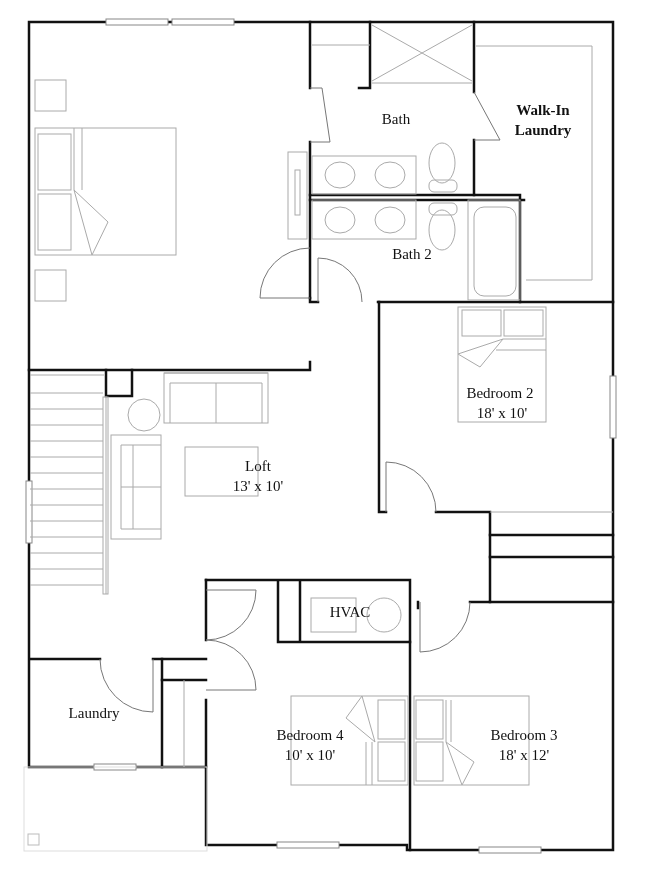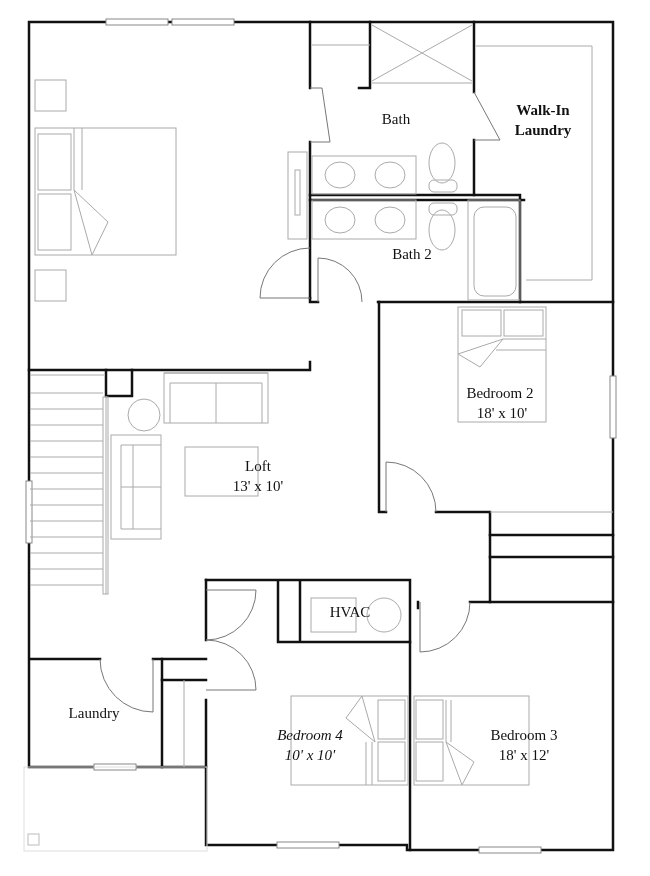--- a/index.html
+++ b/index.html
@@ -169,20 +169,20 @@
 <div class="label" style="left:220px; top:456px; width:76px;">
   <span>Loft</span>
   <span>13' x 10'</span>
 </div>
 <div class="label" style="left:320px; top:602px; width:60px;">
   <span>HVAC</span>
 </div>
 <div class="label" style="left:56px; top:703px; width:76px;text-align:center;">
   <span>Laundry</span>
 </div>
-<div class="label" style="left:260px; top:725px; width:100px;font-style:italic;">
+<div class="label" style="left:260px; top:725px; width:100px;">
   <span>Bedroom 4</span>
   <span>10' x 10'</span>
 </div>
 <div class="label" style="left:474px; top:725px; width:100px;font-family:Liberation Serif, serif;">
   <span>Bedroom 3</span>
   <span>18' x 12'</span>
 </div>
 
 </body></html>

